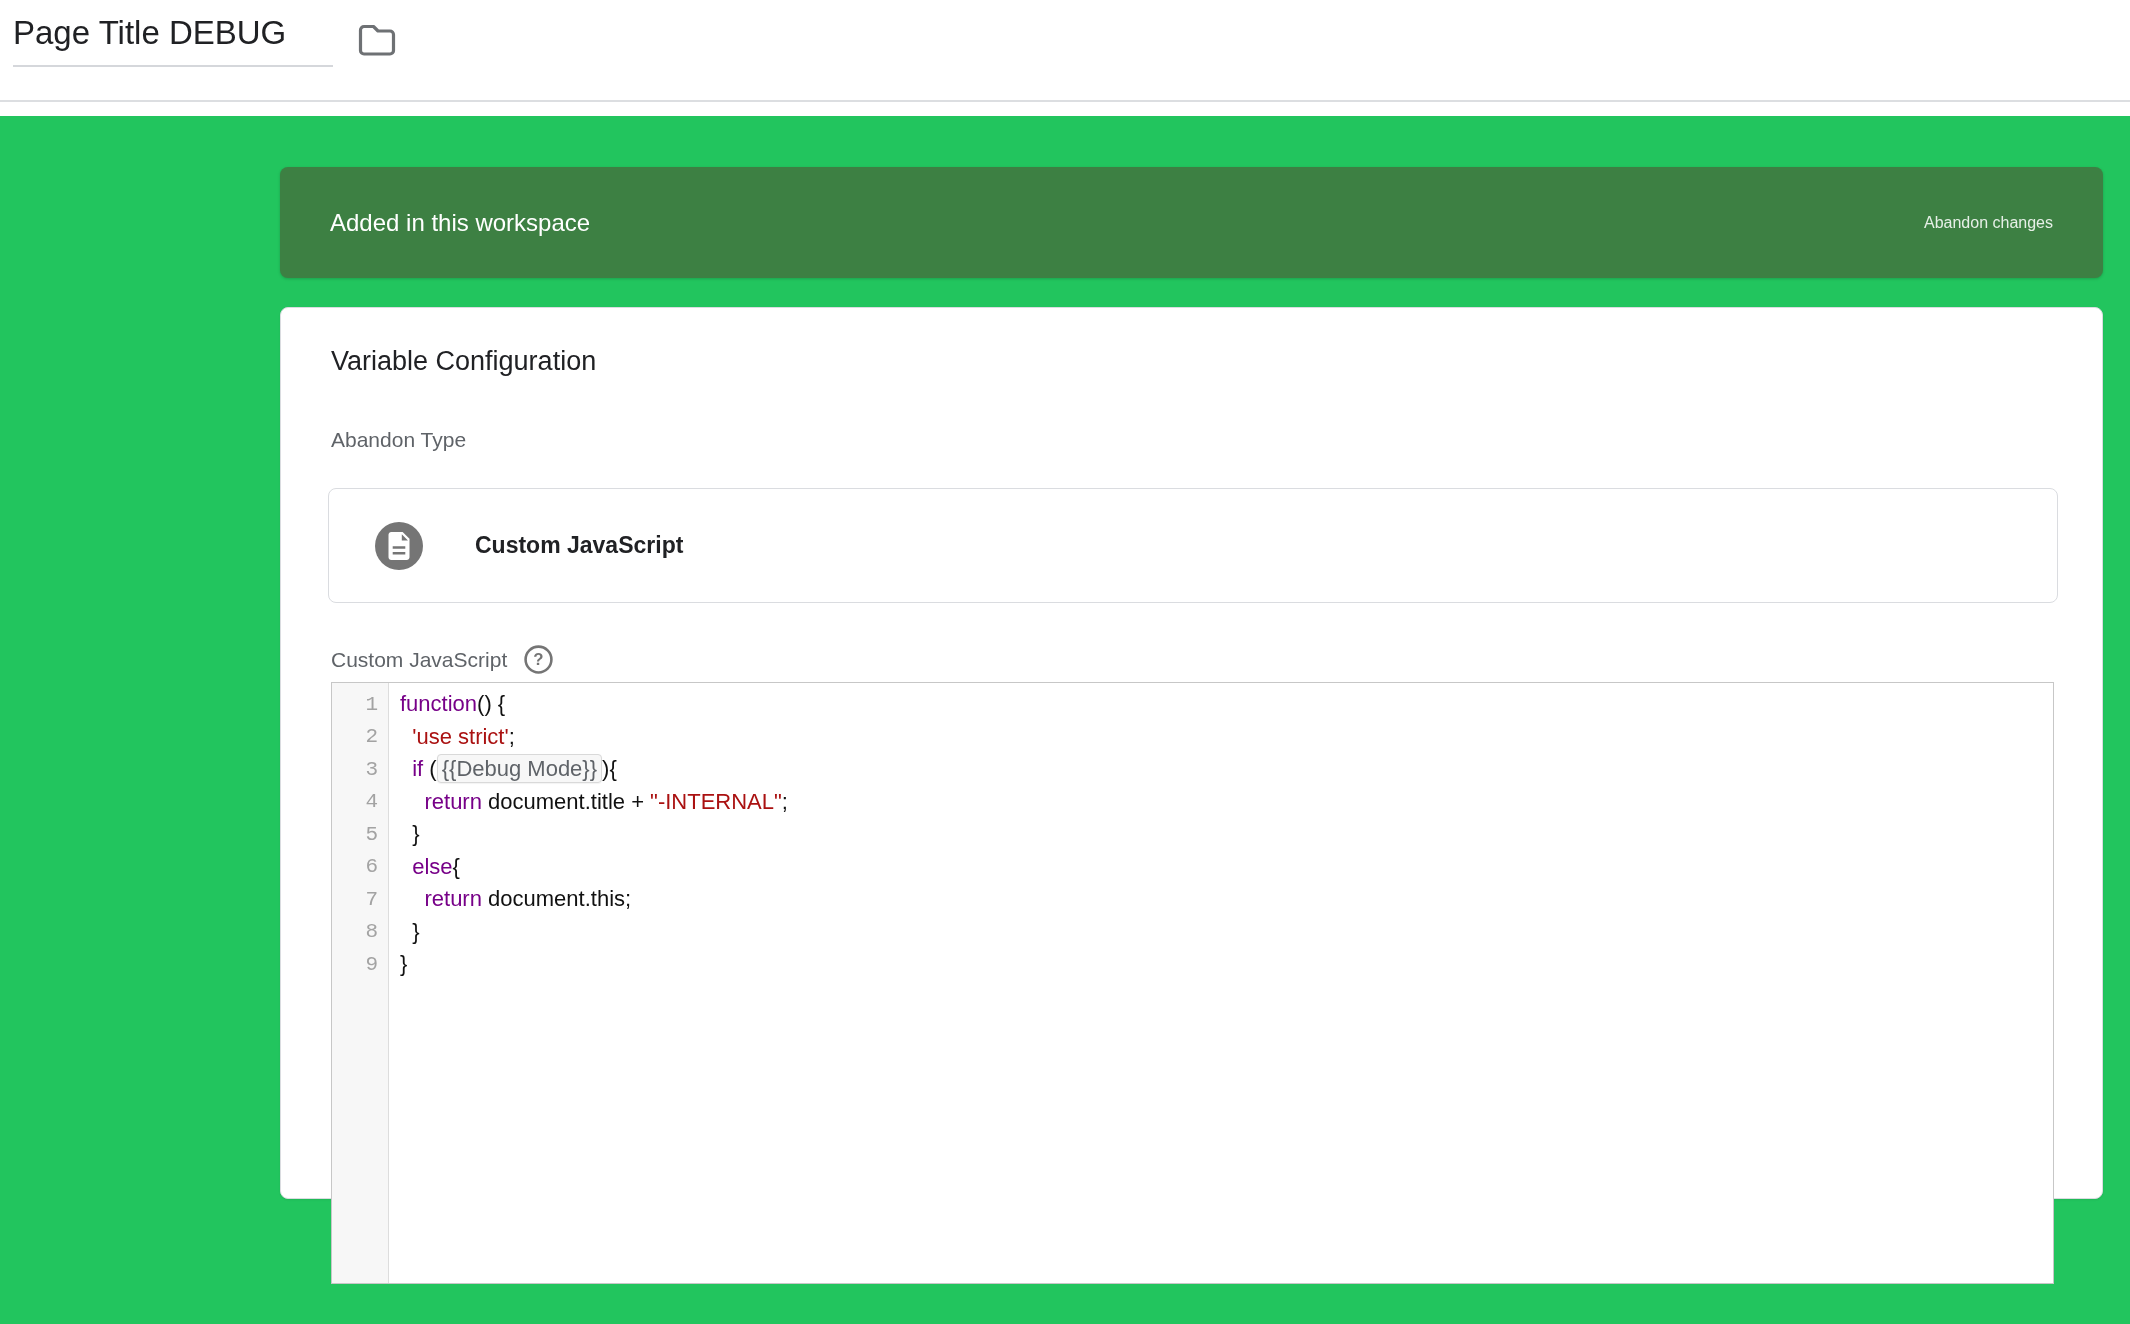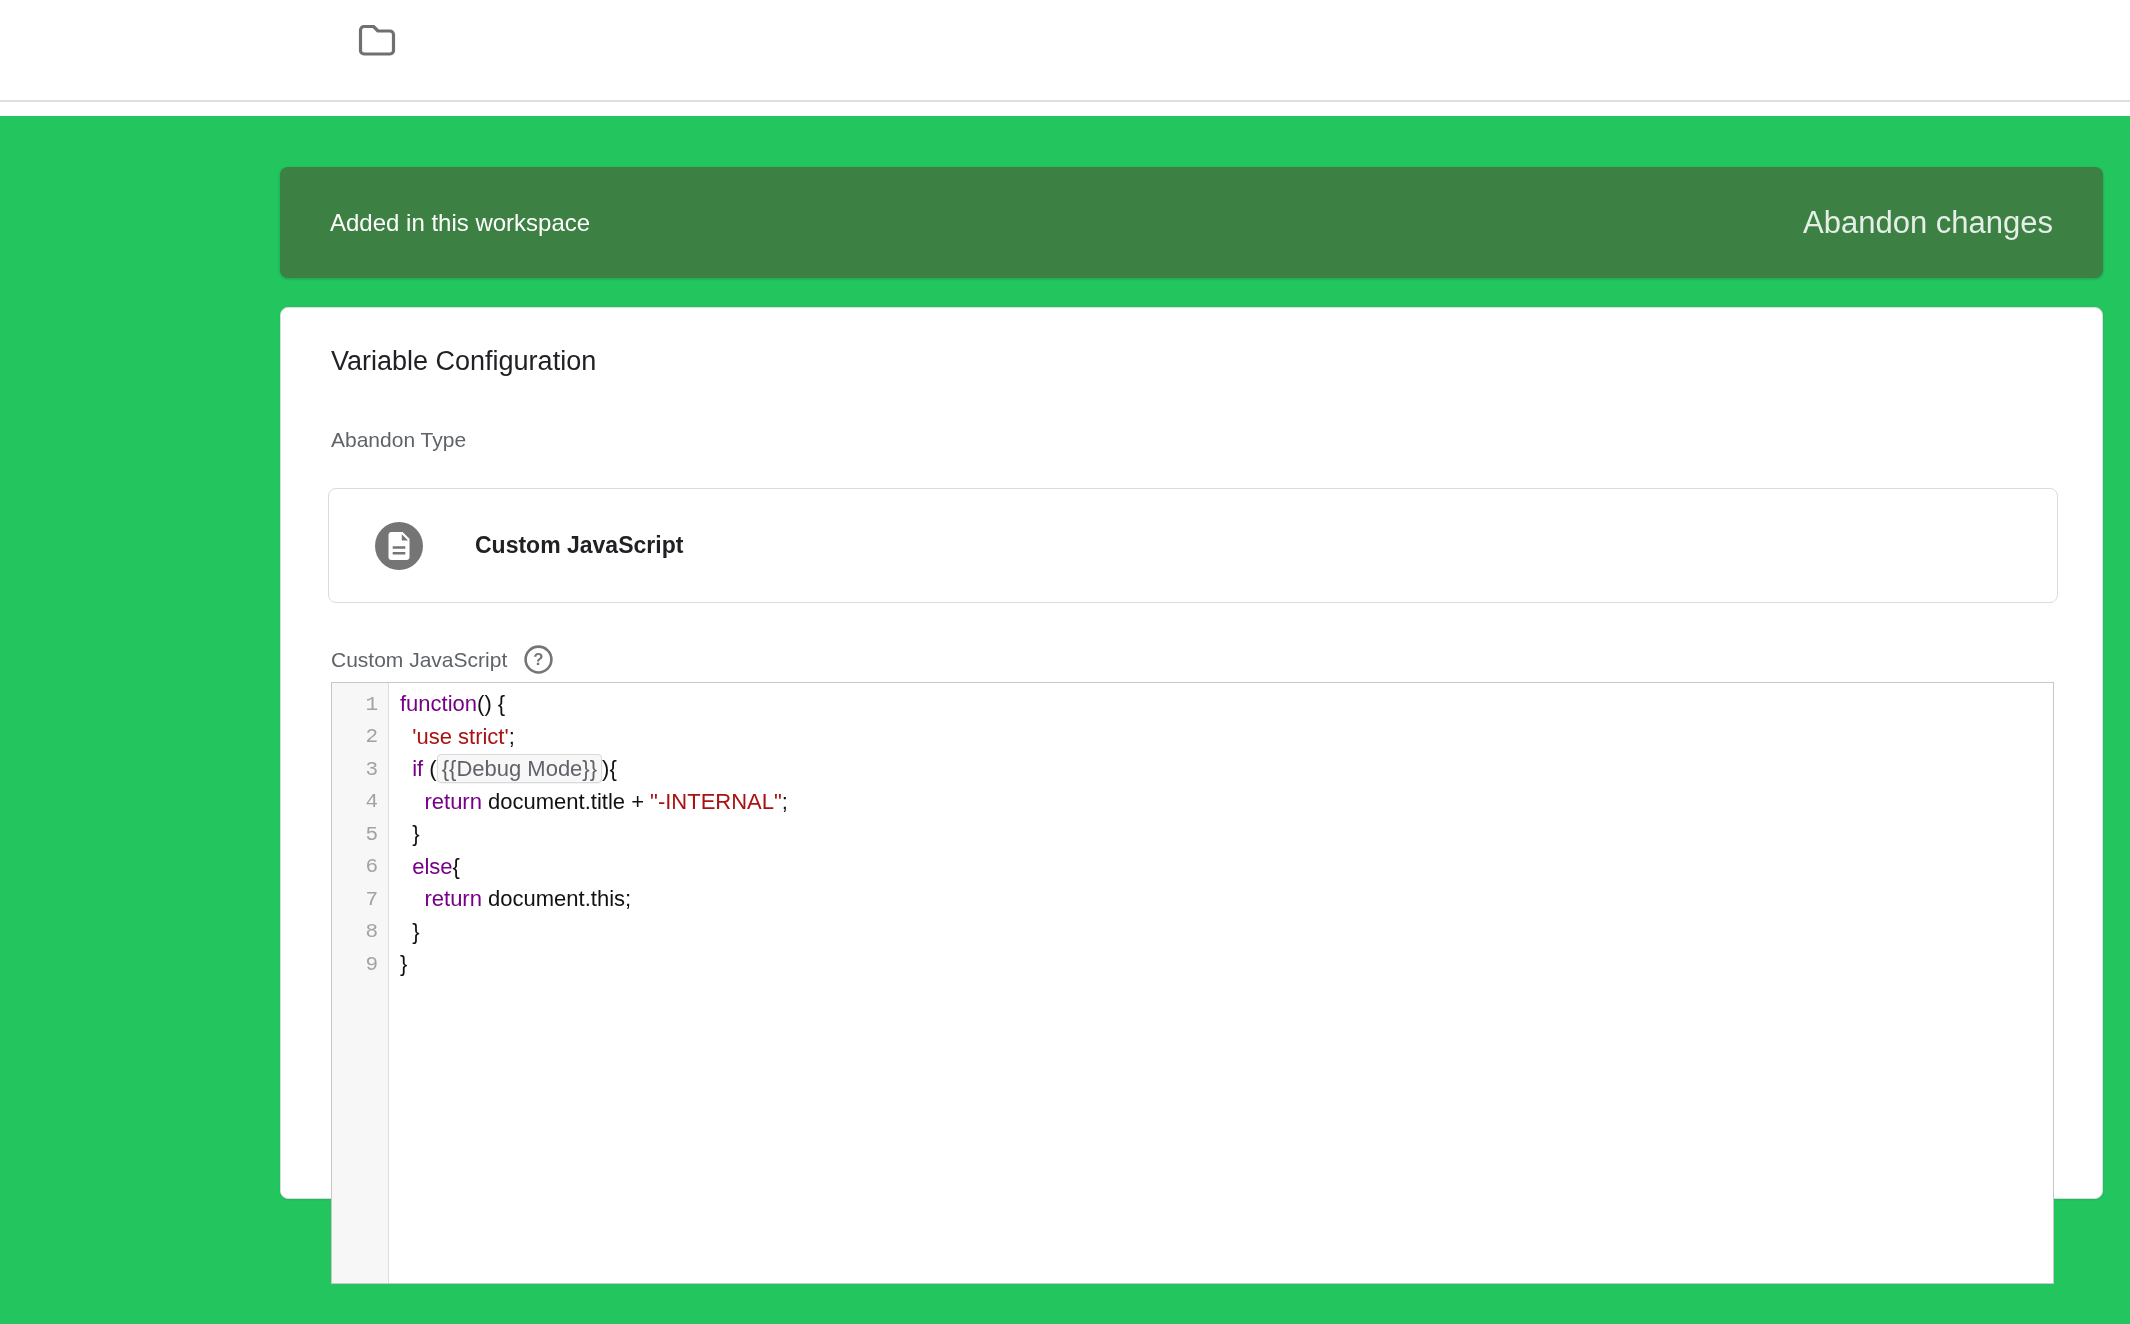--- a/index.html
+++ b/index.html
@@ -12,21 +12,21 @@
   .folder-btn { position:absolute; left:357px; top:22px; width:40px; height:36px; cursor:pointer; background:none; border:none; }
 
   
   .page { position:absolute; top:116px; left:0; width:2130px; height:1222px; background:#22c55e; }
 
   
   .banner { position:absolute; left:280px; top:51px; width:1823px; height:111px; border-radius:8px;
             background:var(--banner-green, #3d8043); box-shadow:0 1px 3px rgba(0,0,0,.18);
             display:flex; align-items:center; justify-content:space-between; padding:0 50px; }
   .banner-msg { font-size:24px; color:#ffffff; }
-  .abandon-btn { font-size:31px; color:#e6efe7; background:none; border:none; cursor:pointer; font-family:inherit; }
+  .abandon-btn { font-size:16px; color:#e6efe7; background:none; border:none; cursor:pointer; font-family:inherit; }
 
   
   .card { position:absolute; left:280px; top:191px; width:1823px; height:892px; background:#fff;
           border:1px solid #dadce0; border-radius:8px; box-shadow:0 1px 2px rgba(0,0,0,.08); }
   .card-title { position:absolute; left:50px; top:38px; font-size:27px; color:#202124; font-weight:400; }
   .vt-label { position:absolute; left:50px; top:120px; font-size:21px; color:#5f6368; }
 
   .vt-box { position:absolute; left:47px; top:180px; width:1730px; height:115px; background:#fff;
             border:1px solid #dadce0; border-radius:8px; display:flex; align-items:center; padding-left:46px; cursor:pointer; }
   .vt-circle { width:48px; height:48px; border-radius:50%; background:#757575; display:flex; align-items:center; justify-content:center; flex:none; }
@@ -47,20 +47,23 @@
   .seg-keyword { color:var(--kw, #770088); }
   .seg-string { color:var(--str, #aa1111); }
   .seg-plain { color:#111; }
   .seg-chip { background:#f7f7f7; border:1px solid #d9d9d9; border-radius:4px; padding:1px 4px;
               color:var(--chip, #5f6368); box-shadow:0 1px 1px rgba(0,0,0,.05); }
 </style>
 </head>
 <body>
 
 <div class="header">
+  <div class="title-wrap">
+    <span class="page-title">Page Title DEBUG</span>
+  </div>
   <button class="folder-btn">
     <svg width="40" height="36" viewBox="0 0 40 36">
       <path d="M3.5 8 a3.5 3.5 0 0 1 3.5 -3.5 h9.5 l4.5 4.5 h12 a3.5 3.5 0 0 1 3.5 3.5 v16 a3.5 3.5 0 0 1 -3.5 3.5 H7 a3.5 3.5 0 0 1 -3.5 -3.5 z" fill="none" stroke="#6e7174" stroke-width="3.2" stroke-linejoin="round"></path>
     </svg>
   </button>
 </div>
 
 <div class="page">
 
   <div class="banner">

